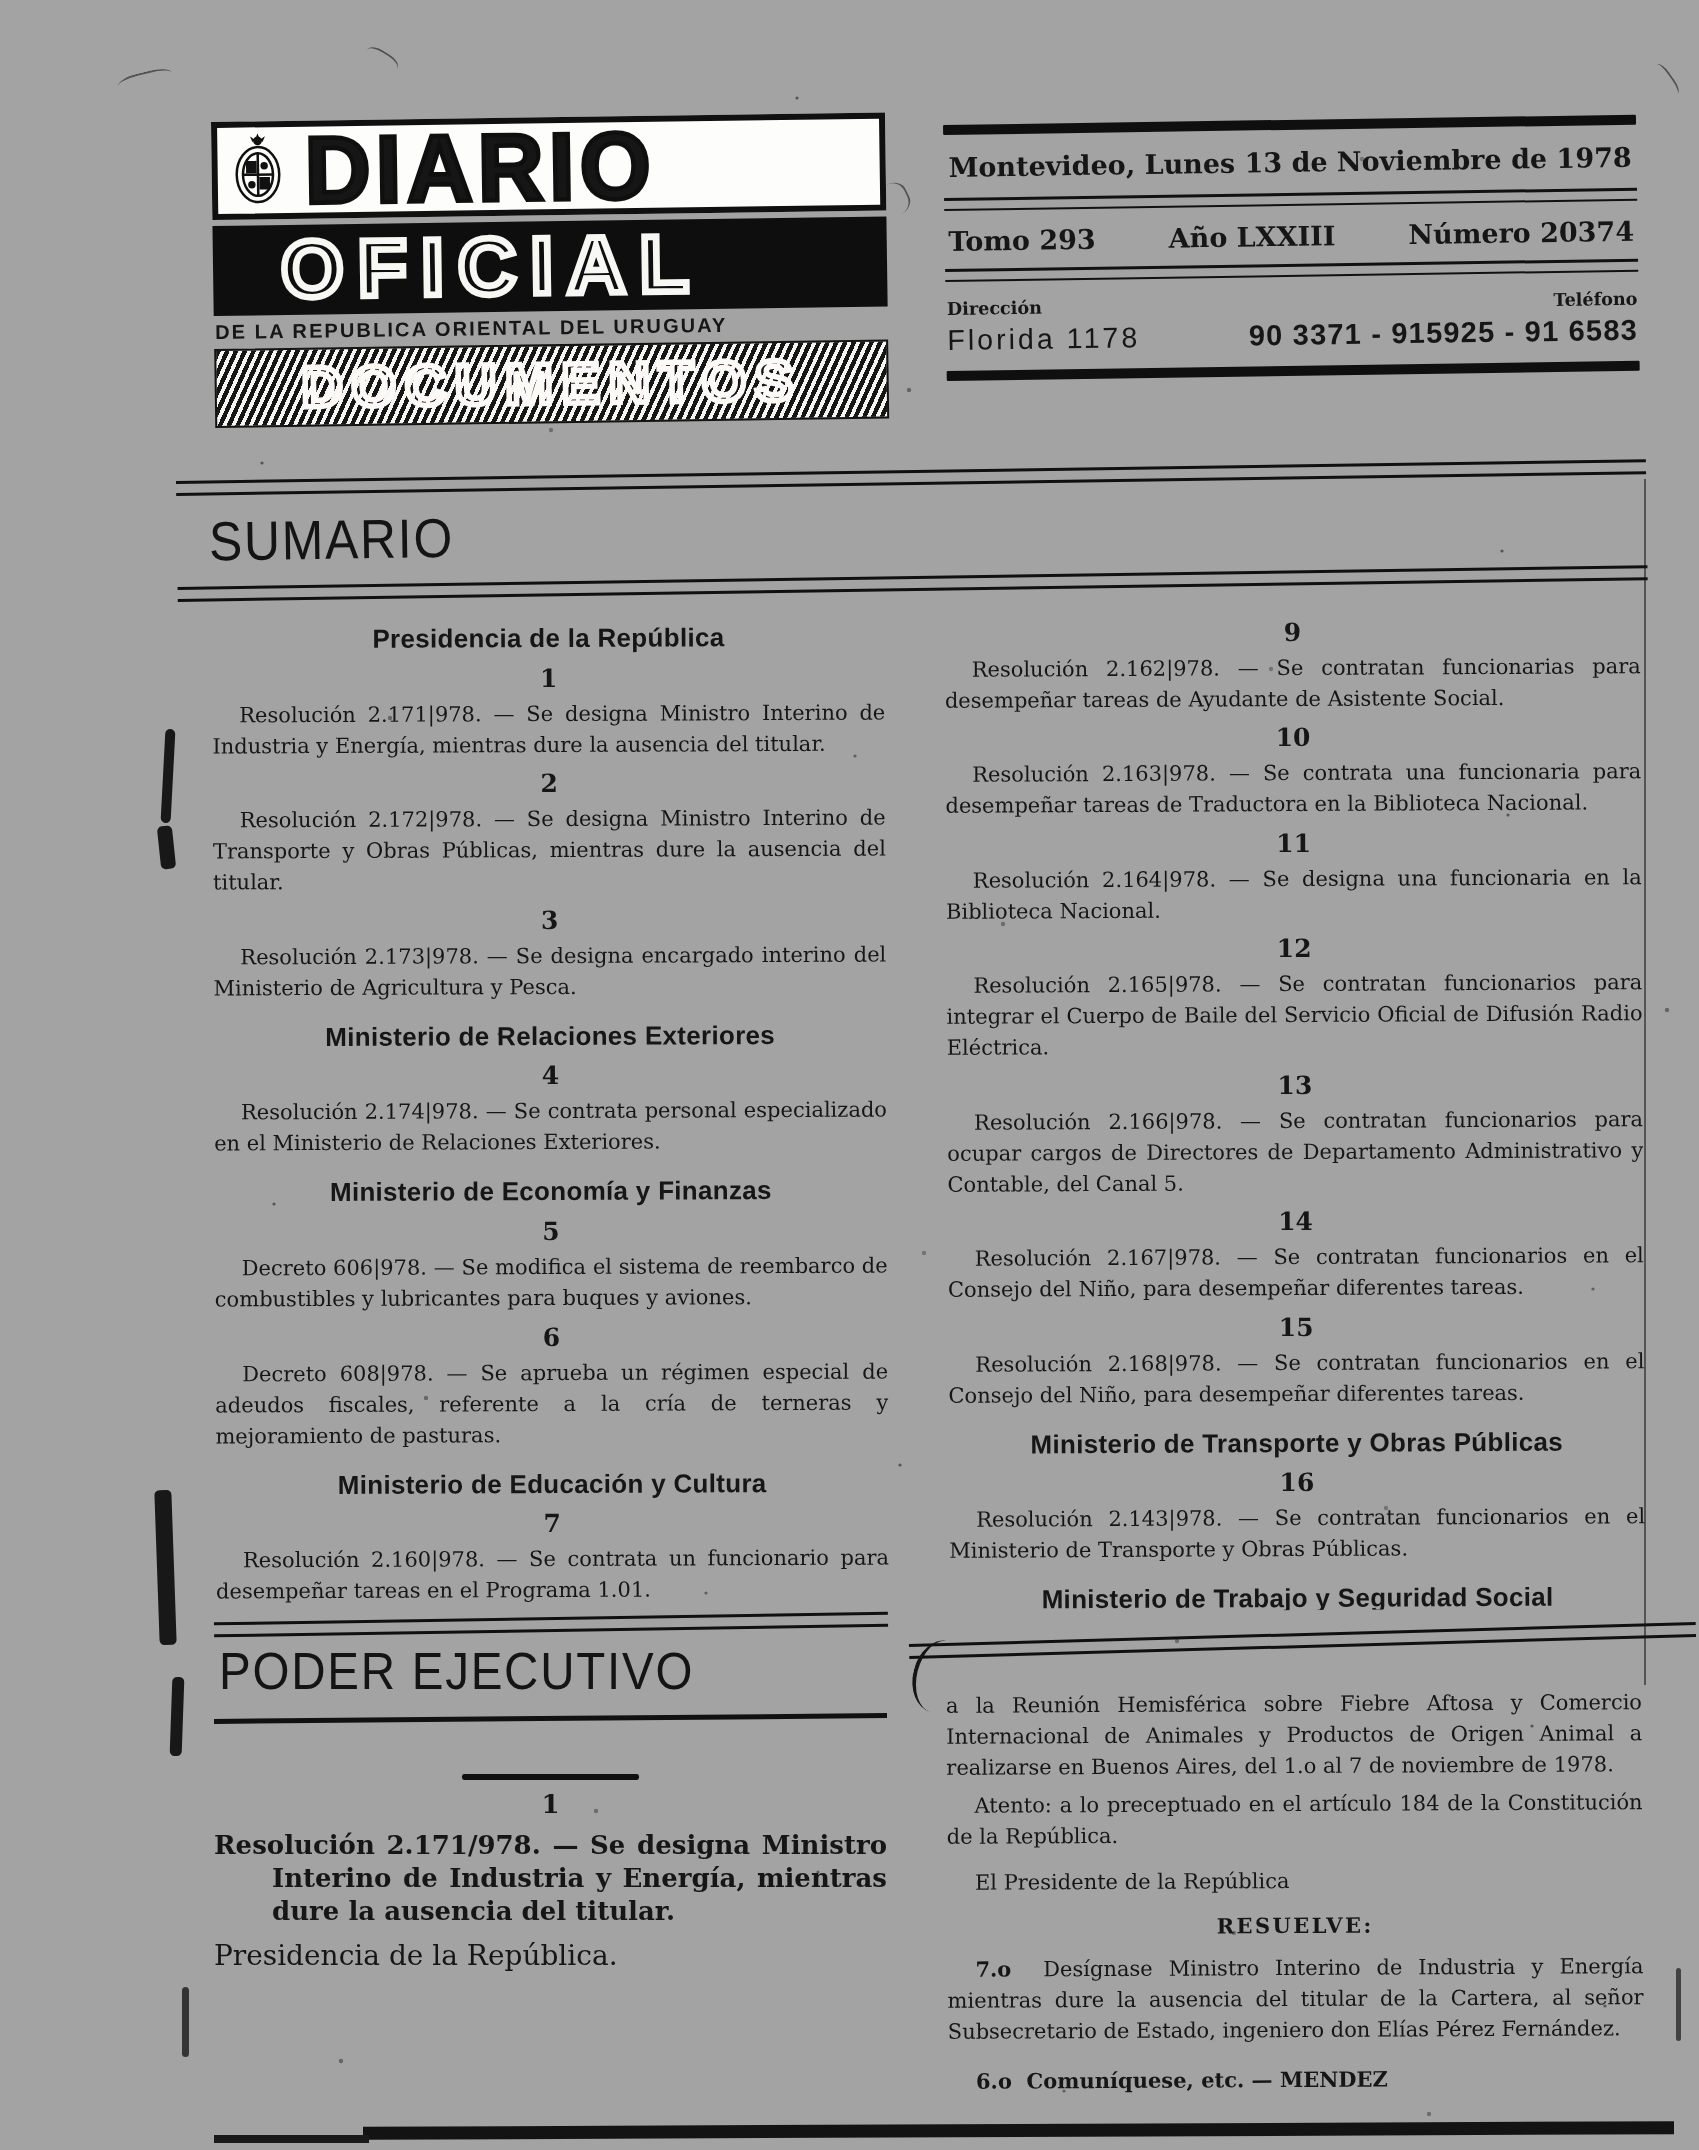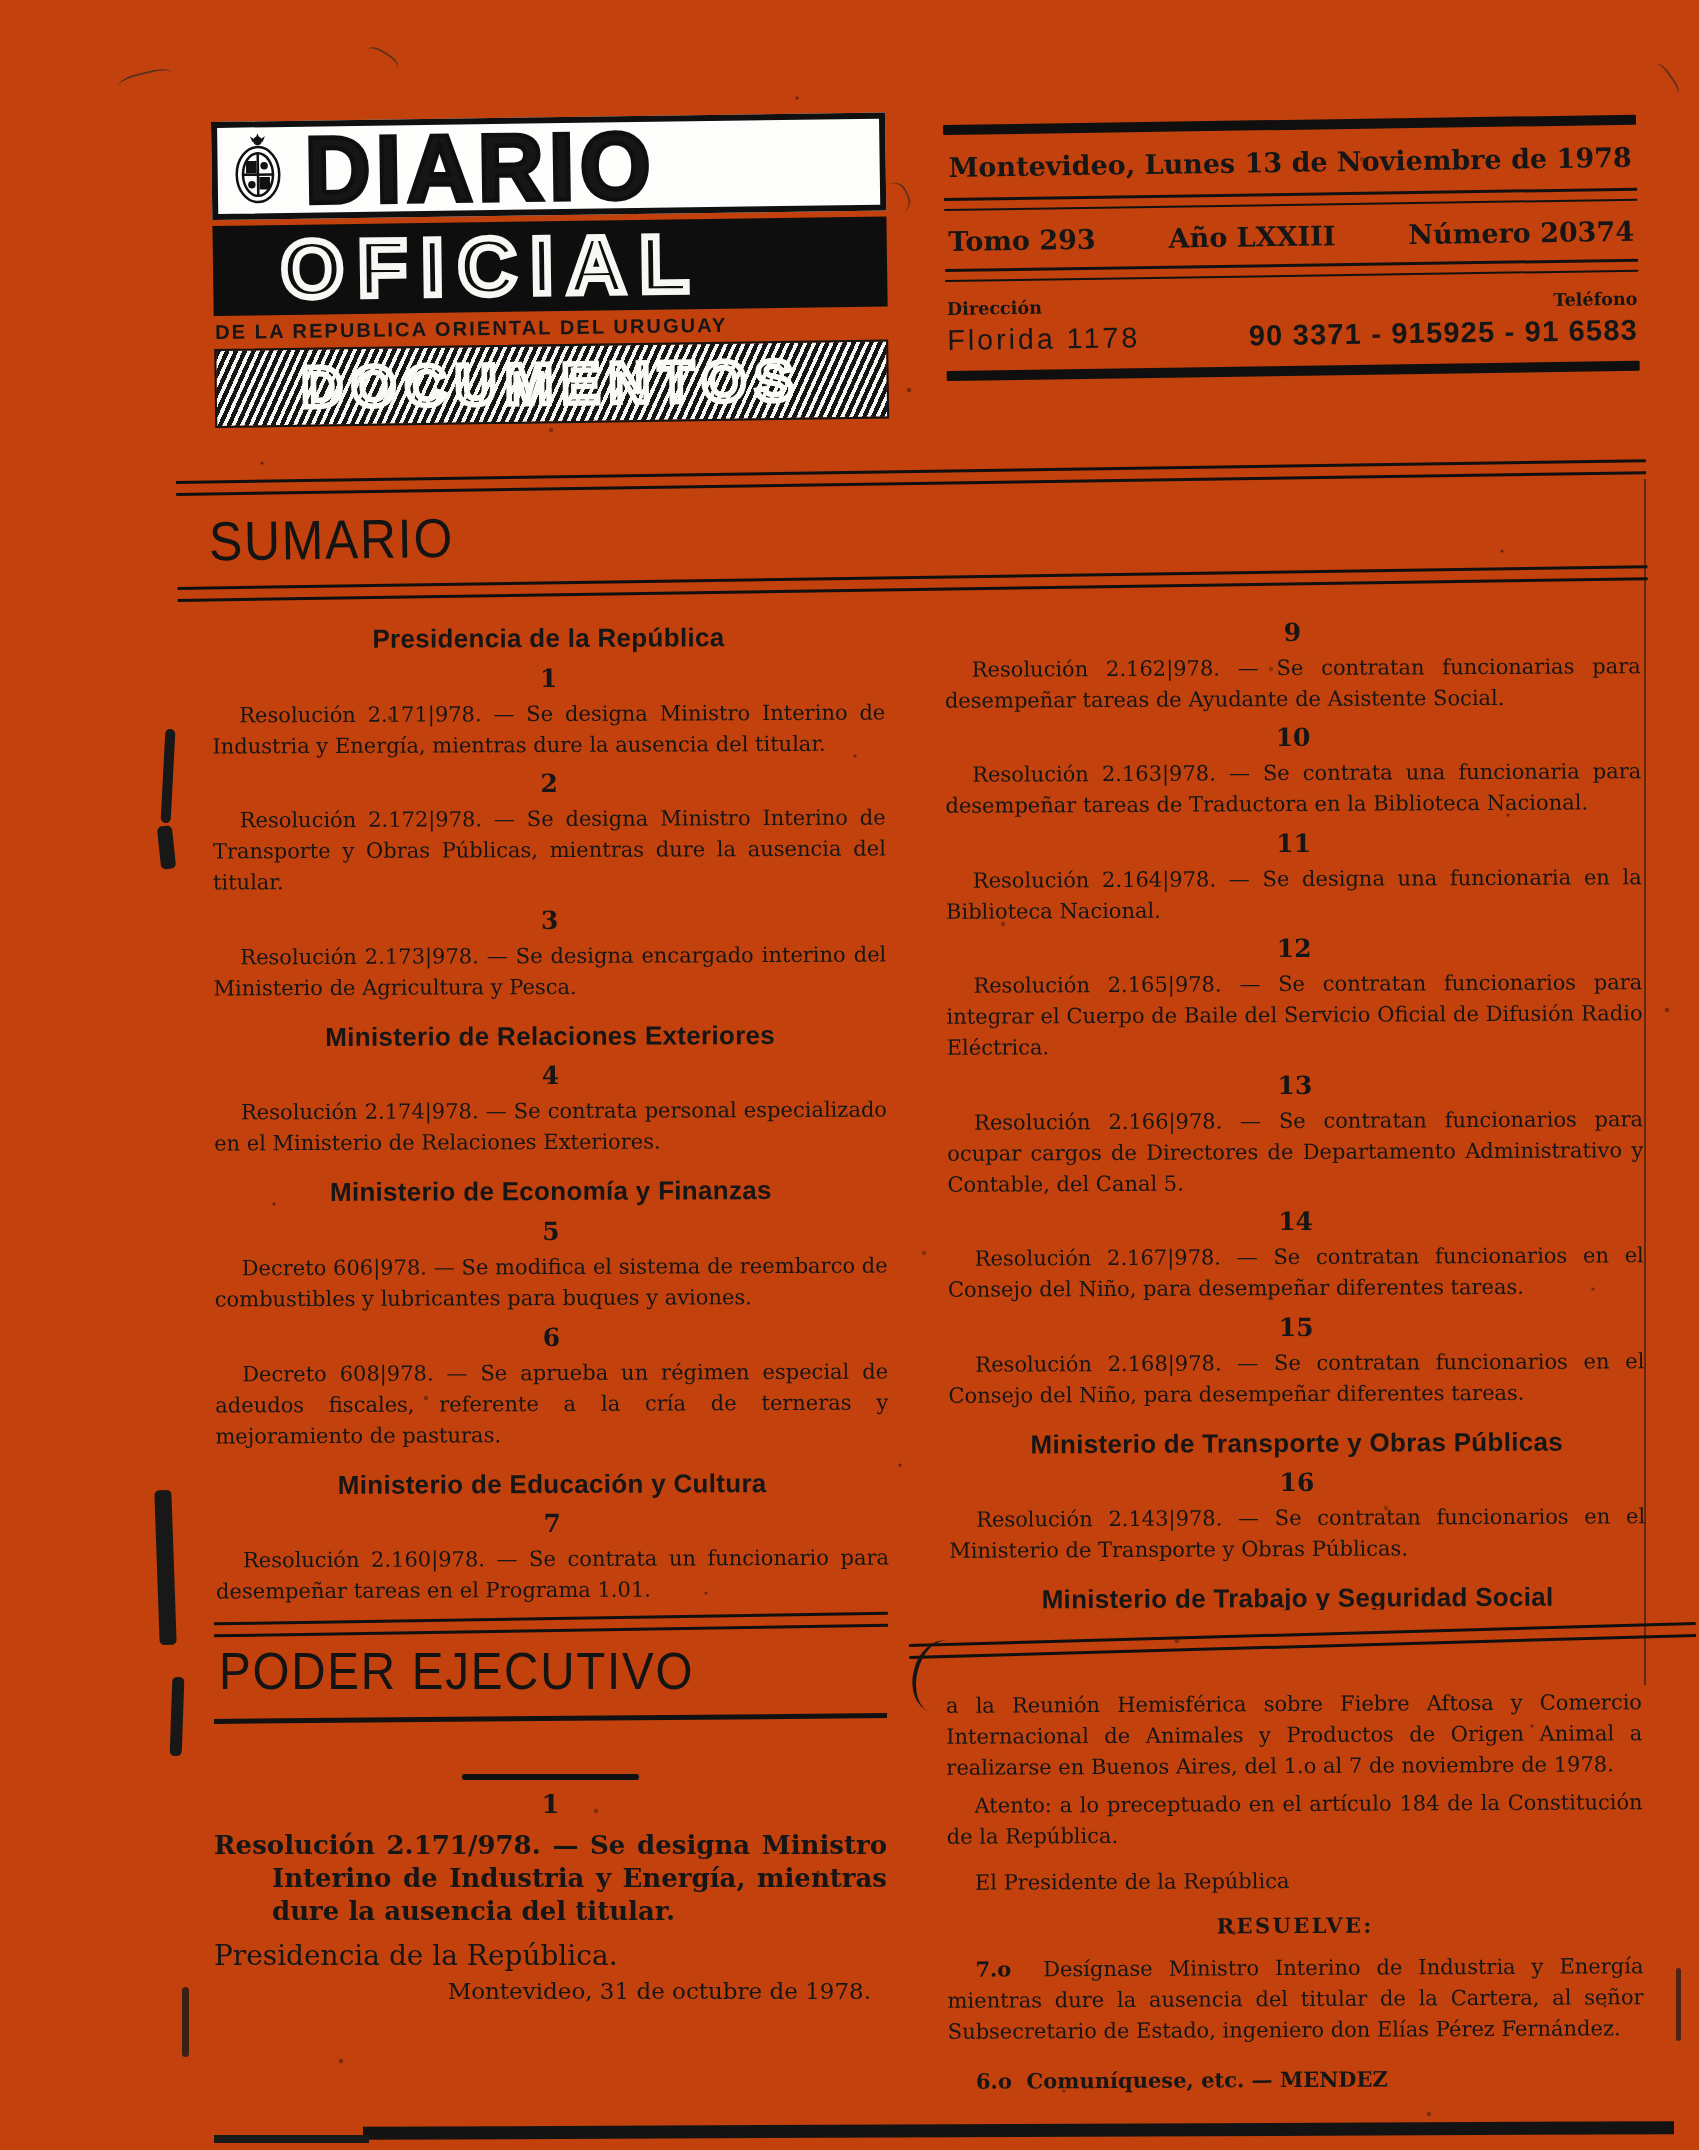--- a/index.html
+++ b/index.html
@@ -1,16 +1,16 @@
 <!DOCTYPE html>
 <html style="font-size:9.7px"><head>
 <meta charset="utf-8">
 <style>
   html,body{margin:0;padding:0;background:#e8e8e4;}
-  #page{position:relative;width:1700px;height:2151px;background:#c2410c;overflow:hidden;
+  #page{position:relative;width:1700px;height:2151px;background:#a3a3a3;overflow:hidden;
         color:#161616;font-family:"DejaVu Serif",serif;}
 
   
   #masthead{position:absolute;left:211px;top:122px;width:674px;transform:rotate(-0.8deg);transform-origin:left top;}
   .diario-box{border:6.7px solid #101010;background:#fdfdfb;height:86px;display:flex;align-items:center;
               padding:0 8.5px;gap:16px;}
   .coat svg{height:75px;width:auto;display:block;}
   .diario-text{font-family:"Liberation Sans",sans-serif;font-weight:bold;font-size:91px;line-height:1;
                letter-spacing:5.5px;-webkit-text-stroke:4.3px #0f0f0f;transform:scaleY(1.04);white-space:nowrap;}
   .oficial-band{margin-top:6px;background:#0e0e0e;height:90px;display:flex;align-items:center;padding-left:68px;}
@@ -207,21 +207,20 @@
     </div>
 
   <div id="pe-rule-left" class="hrule2"></div>
   <div id="pe-rule-right" class="hrule2"></div>
   <div id="pe-title">PODER EJECUTIVO</div>
   <div id="pe-title-rule"></div>
   <div id="pe-subrule"></div>
   <div id="pe-num">1</div>
   <p id="pe-lead">Resolución 2.171/978. — Se designa Ministro Interino de Industria y Energía, mientras dure la ausencia del titular.</p>
   <div id="pe-org">Presidencia de la República.</div>
-  <div id="pe-date">Montevideo, 31 de octubre de 1978.</div>
 
   <div id="pe-right">
     <p class="pe-p noindent">a la Reunión Hemisférica sobre Fiebre Aftosa y Comercio Internacional de Animales y Productos de Origen Animal a realizarse en Buenos Aires, del 1.o al 7 de noviembre de 1978.</p>
     <p class="pe-p">Atento: a lo preceptuado en el artículo 184 de la Constitución de la República.</p>
     <p class="pe-p presid">El Presidente de la República</p>
     <div class="resuelve">RESUELVE:</div>
     <p class="pe-p"><b>7.o</b>&nbsp;&nbsp;<span>Desígnase Ministro Interino de Industria y Energía mientras dure la ausencia del titular de la Cartera, al señor Subsecretario de Estado, ingeniero don Elías Pérez Fernández.</span></p>
     <p class="pe-p res2"><span>6.o</span>&nbsp;&nbsp;<span>Comuníquese, etc. — MENDEZ</span></p>
   </div>
 

